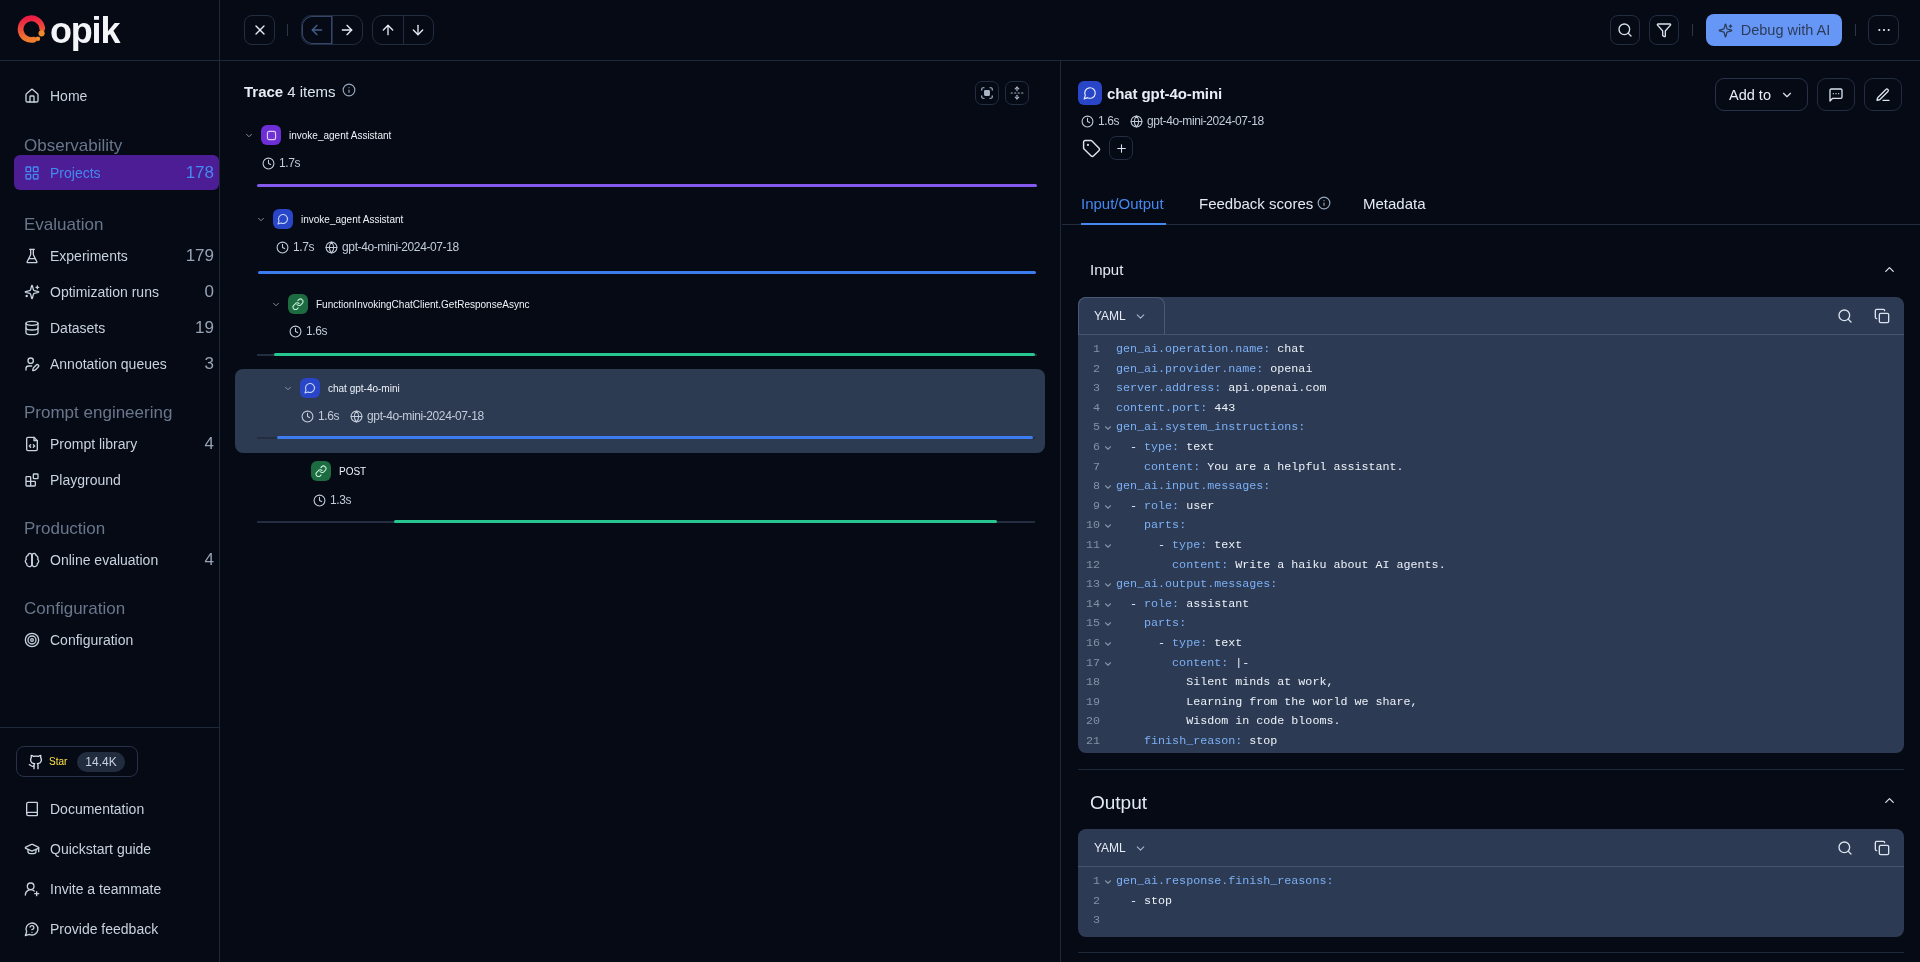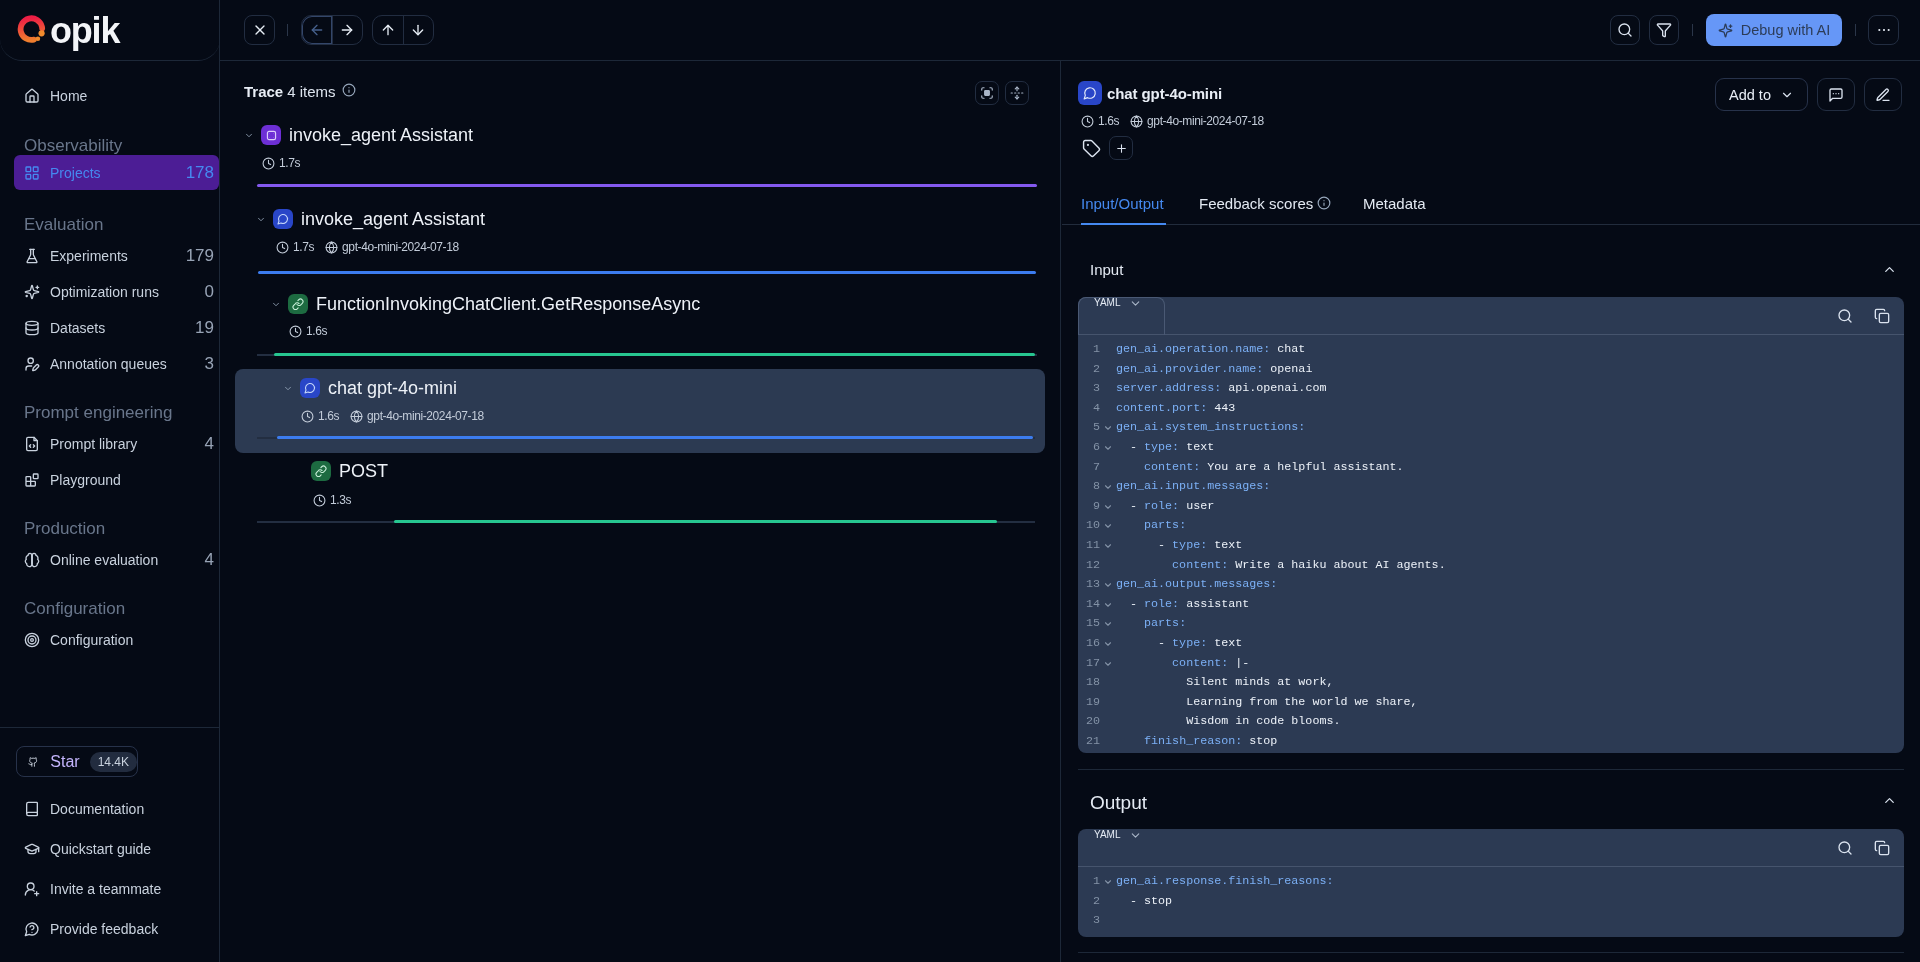--- a/index.html
+++ b/index.html
@@ -7,43 +7,43 @@
 body {
   background:#050a15;
   font-family:"Liberation Sans", sans-serif;
   color:#e9eef6;
   position:relative;
 }
 .abs { position:absolute; }
 svg { display:block; }
 
 #sidebar { position:absolute; left:0; top:0; width:220px; height:962px; border-right:1px solid #1d2838; }
-#sb-head { position:absolute; left:0; top:0; width:220px; height:61px; border-bottom:1px solid #1d2838;border-radius:22px; }
+#sb-head { position:absolute; left:0; top:0; width:220px; height:61px; border-bottom:1px solid #1d2838; }
 .navitem { position:absolute; left:14px; width:205px; height:35px; display:flex; align-items:center; border-radius:6px; color:#c9d2de; font-size:14px; }
 .navitem .nico { width:16px; height:16px; margin-left:10px; margin-right:10px; flex:none; }
 .navitem .ncount { position:absolute; right:5px; font-size:17px; color:#97a3b5; }
 .navitem.active { background:#4c1d95; color:#4589f0; }
 .navitem.active .ncount { color:#4589f0; }
 .seclabel { position:absolute; left:24px; font-size:17px; color:#69768b; }
 
 .iconbtn { position:absolute; border:1px solid #222d41; border-radius:8px; display:flex; align-items:center; justify-content:center; color:#dbe3ef; }
 .vsep { position:absolute; width:1px; height:12px; background:#2b3649; }
 
-.trow-label { position:absolute; display:flex; align-items:center; font-size:18px; color:#eef2f8; font-weight:500; }
+.trow-label { position:absolute; display:flex; align-items:center; font-size:10px; color:#eef2f8; font-weight:500; }
 .tico { width:20px; height:20px; border-radius:6px; display:flex; align-items:center; justify-content:center; flex:none; }
 .tmeta { position:absolute; display:flex; align-items:center; font-size:12px; color:#c3ccd9; letter-spacing:-0.4px; }
 .bar-track { position:absolute; height:1.5px; background:#232e41; }
 .bar { position:absolute; height:3px; border-radius:2px; }
 .chev { color:#97a7bb; }
 
 #rpanel { position:absolute; left:1062px; top:61px; width:858px; height:901px; }
 .tab { position:absolute; font-size:15px; color:#e4eaf3; font-weight:500; }
 .codeblock { position:absolute; left:16px; width:826px; background:#2c3a53; border-radius:8px; }
 .cb-head { position:relative; height:38px; border-bottom:1px solid #46546d; }
-.cb-head .yaml { position:absolute; left:16px; top:0; height:38px; display:flex; font-size:10px; color:#e6ecf5; gap:8px;}
+.cb-head .yaml { position:absolute; left:16px; top:0; height:38px; display:flex; align-items:center; font-size:12px; color:#e6ecf5; gap:8px;}
 .codeline { position:absolute; left:0; width:100%; height:19.6px; font-family:"Liberation Mono", monospace; font-size:11.7px; line-height:19.6px; white-space:pre; }
 .lnum { position:absolute; left:0; width:22px; text-align:right; color:#8392a6; }
 .lchev { position:absolute; left:25px; top:1px; color:#8392a6; }
 .code { position:absolute; left:38px; color:#edf2f9; }
 .k { color:#7cb0f6; }
 .hr { position:absolute; height:1px; background:#1d2838; }
 </style>
 </head>
 <body>
 
@@ -160,21 +160,21 @@
       </svg>
     Configuration
   </div>
   <div class="hr" style="left:0;top:727px;width:220px"></div>
 
   <div class="abs" style="left:16px;top:746px;width:122px;height:31px;border:1px solid #27324a;border-radius:8px;display:flex;align-items:center;">
     <svg style="margin-left:11px" width="16" height="16" viewBox="0 0 24 24" fill="none" stroke="#dbe3ef" stroke-width="2" stroke-linecap="round" stroke-linejoin="round">
         <path d="M15 22v-4a4.8 4.8 0 0 0-1-3.5c3 0 6-2 6-5.5.08-1.25-.27-2.48-1-3.5.28-1.15.28-2.35 0-3.5 0 0-1 0-3 1.5-2.64-.5-5.36-.5-8 0C6 2 5 2 5 2c-.3 1.15-.3 2.35 0 3.5A5.403 5.403 0 0 0 4 9c0 3.5 3 5.5 6 5.5-.39.49-.68 1.05-.85 1.65-.17.6-.22 1.23-.15 1.85v4"></path>
         <path d="M9 18c-4.51 2-5-2-7-2"></path>
       </svg>
-    <span style="margin-left:12px;font-size:16px;color:#c4b5fd">Star</span>
+    <span style="margin-left:5px;font-size:10px;color:#fde047">Star</span>
     <span style="margin-left:10px;background:#222c3f;border-radius:10px;padding:3px 8px;font-size:12px;color:#c9d2de">14.4K</span>
   </div>
   <div class="navitem" style="top:791px">
     <svg class="nico" viewBox="0 0 24 24" fill="none" stroke="currentColor" stroke-width="2" stroke-linecap="round" stroke-linejoin="round">
         <path d="M4 19.5v-15A2.5 2.5 0 0 1 6.5 2H19a1 1 0 0 1 1 1v18a1 1 0 0 1-1 1H6.5a1 1 0 0 1 0-5H20"></path>
       </svg>
     Documentation
   </div>
   <div class="navitem" style="top:831px">
     <svg class="nico" viewBox="0 0 24 24" fill="none" stroke="currentColor" stroke-width="2" stroke-linecap="round" stroke-linejoin="round">

